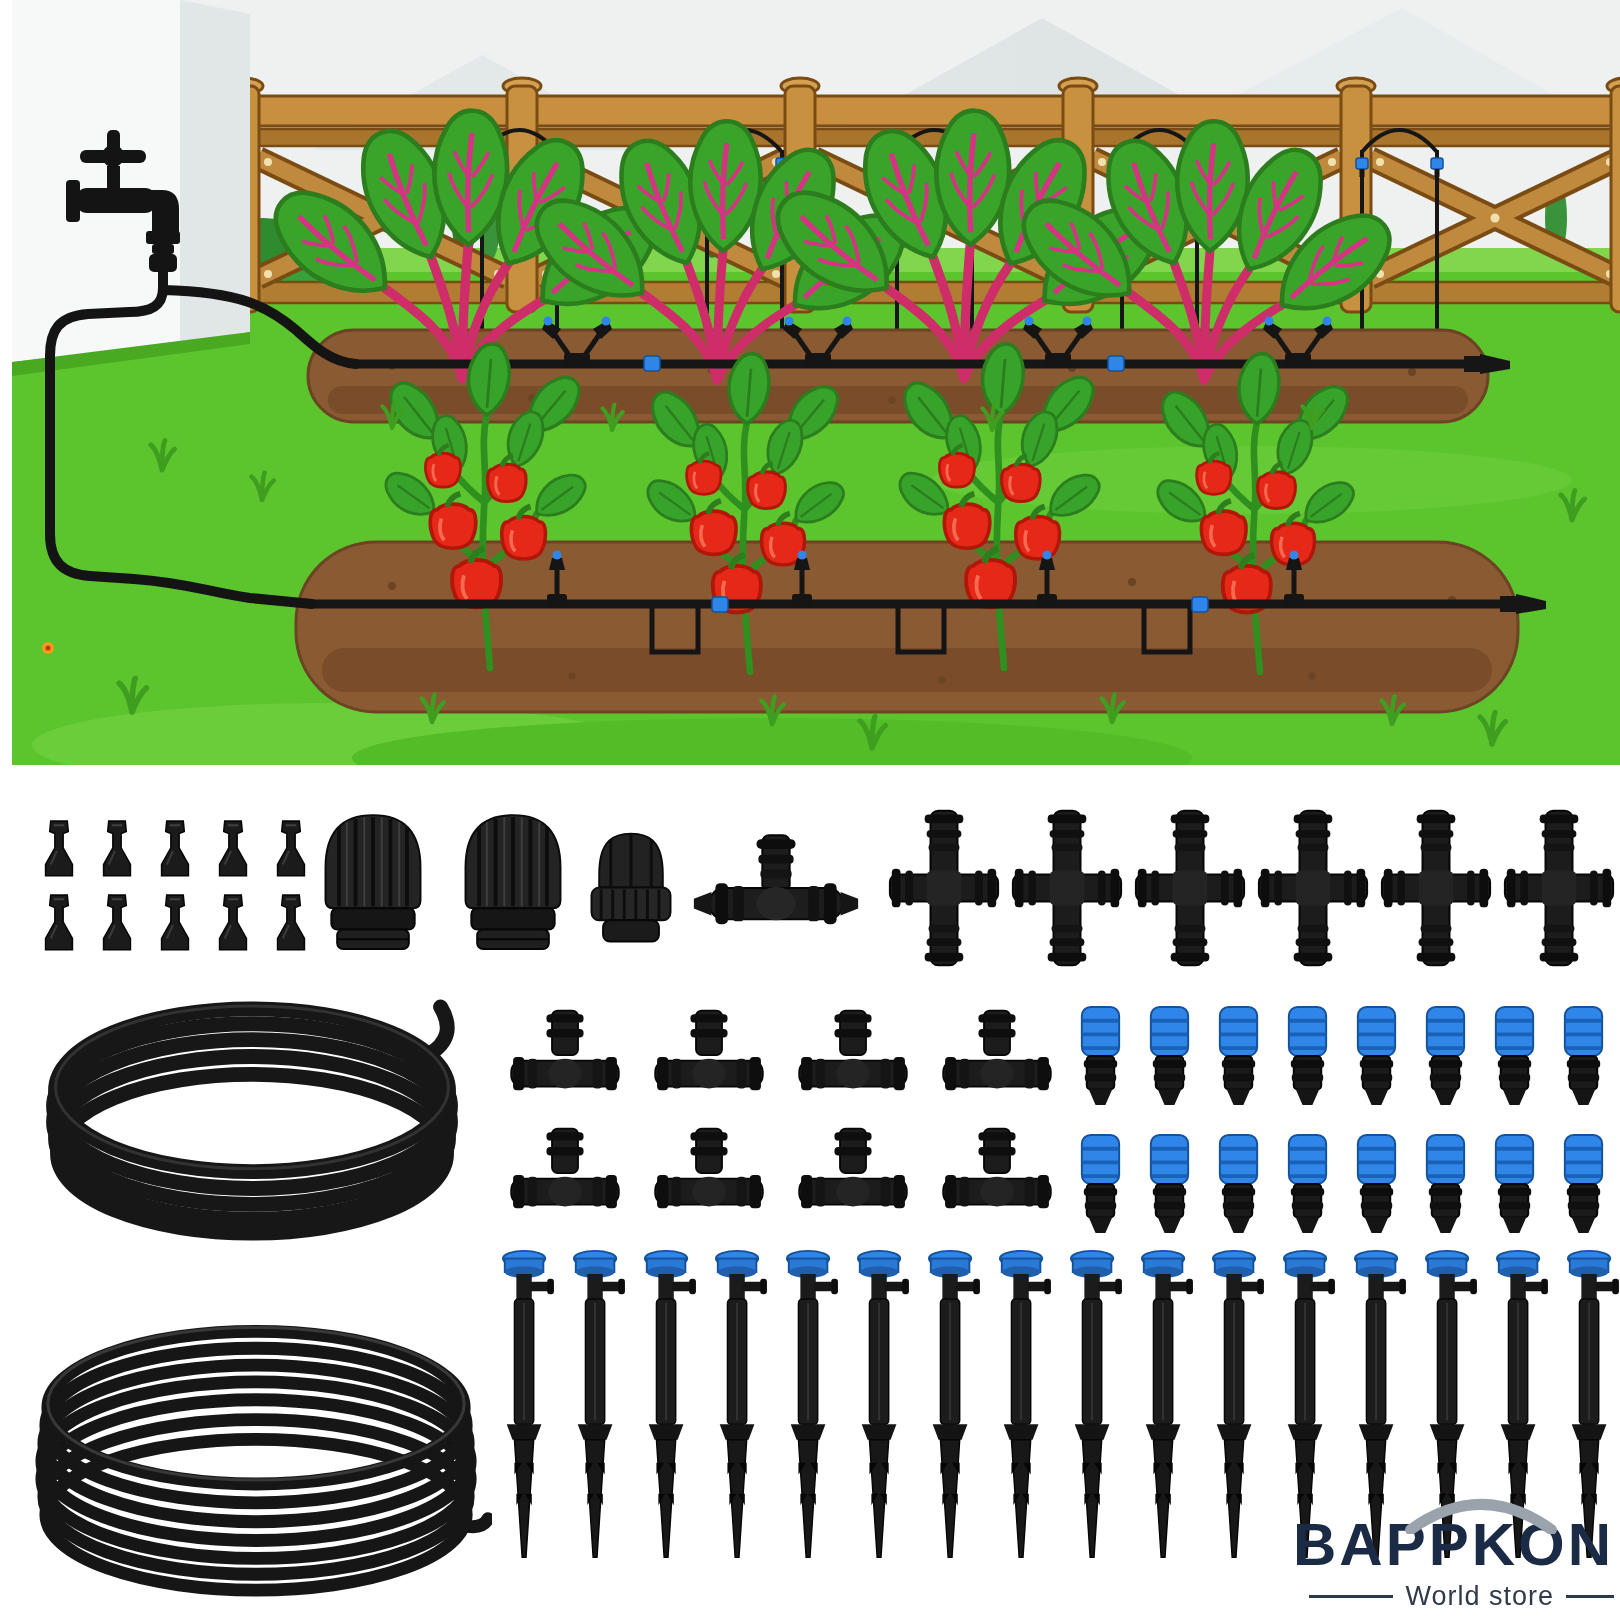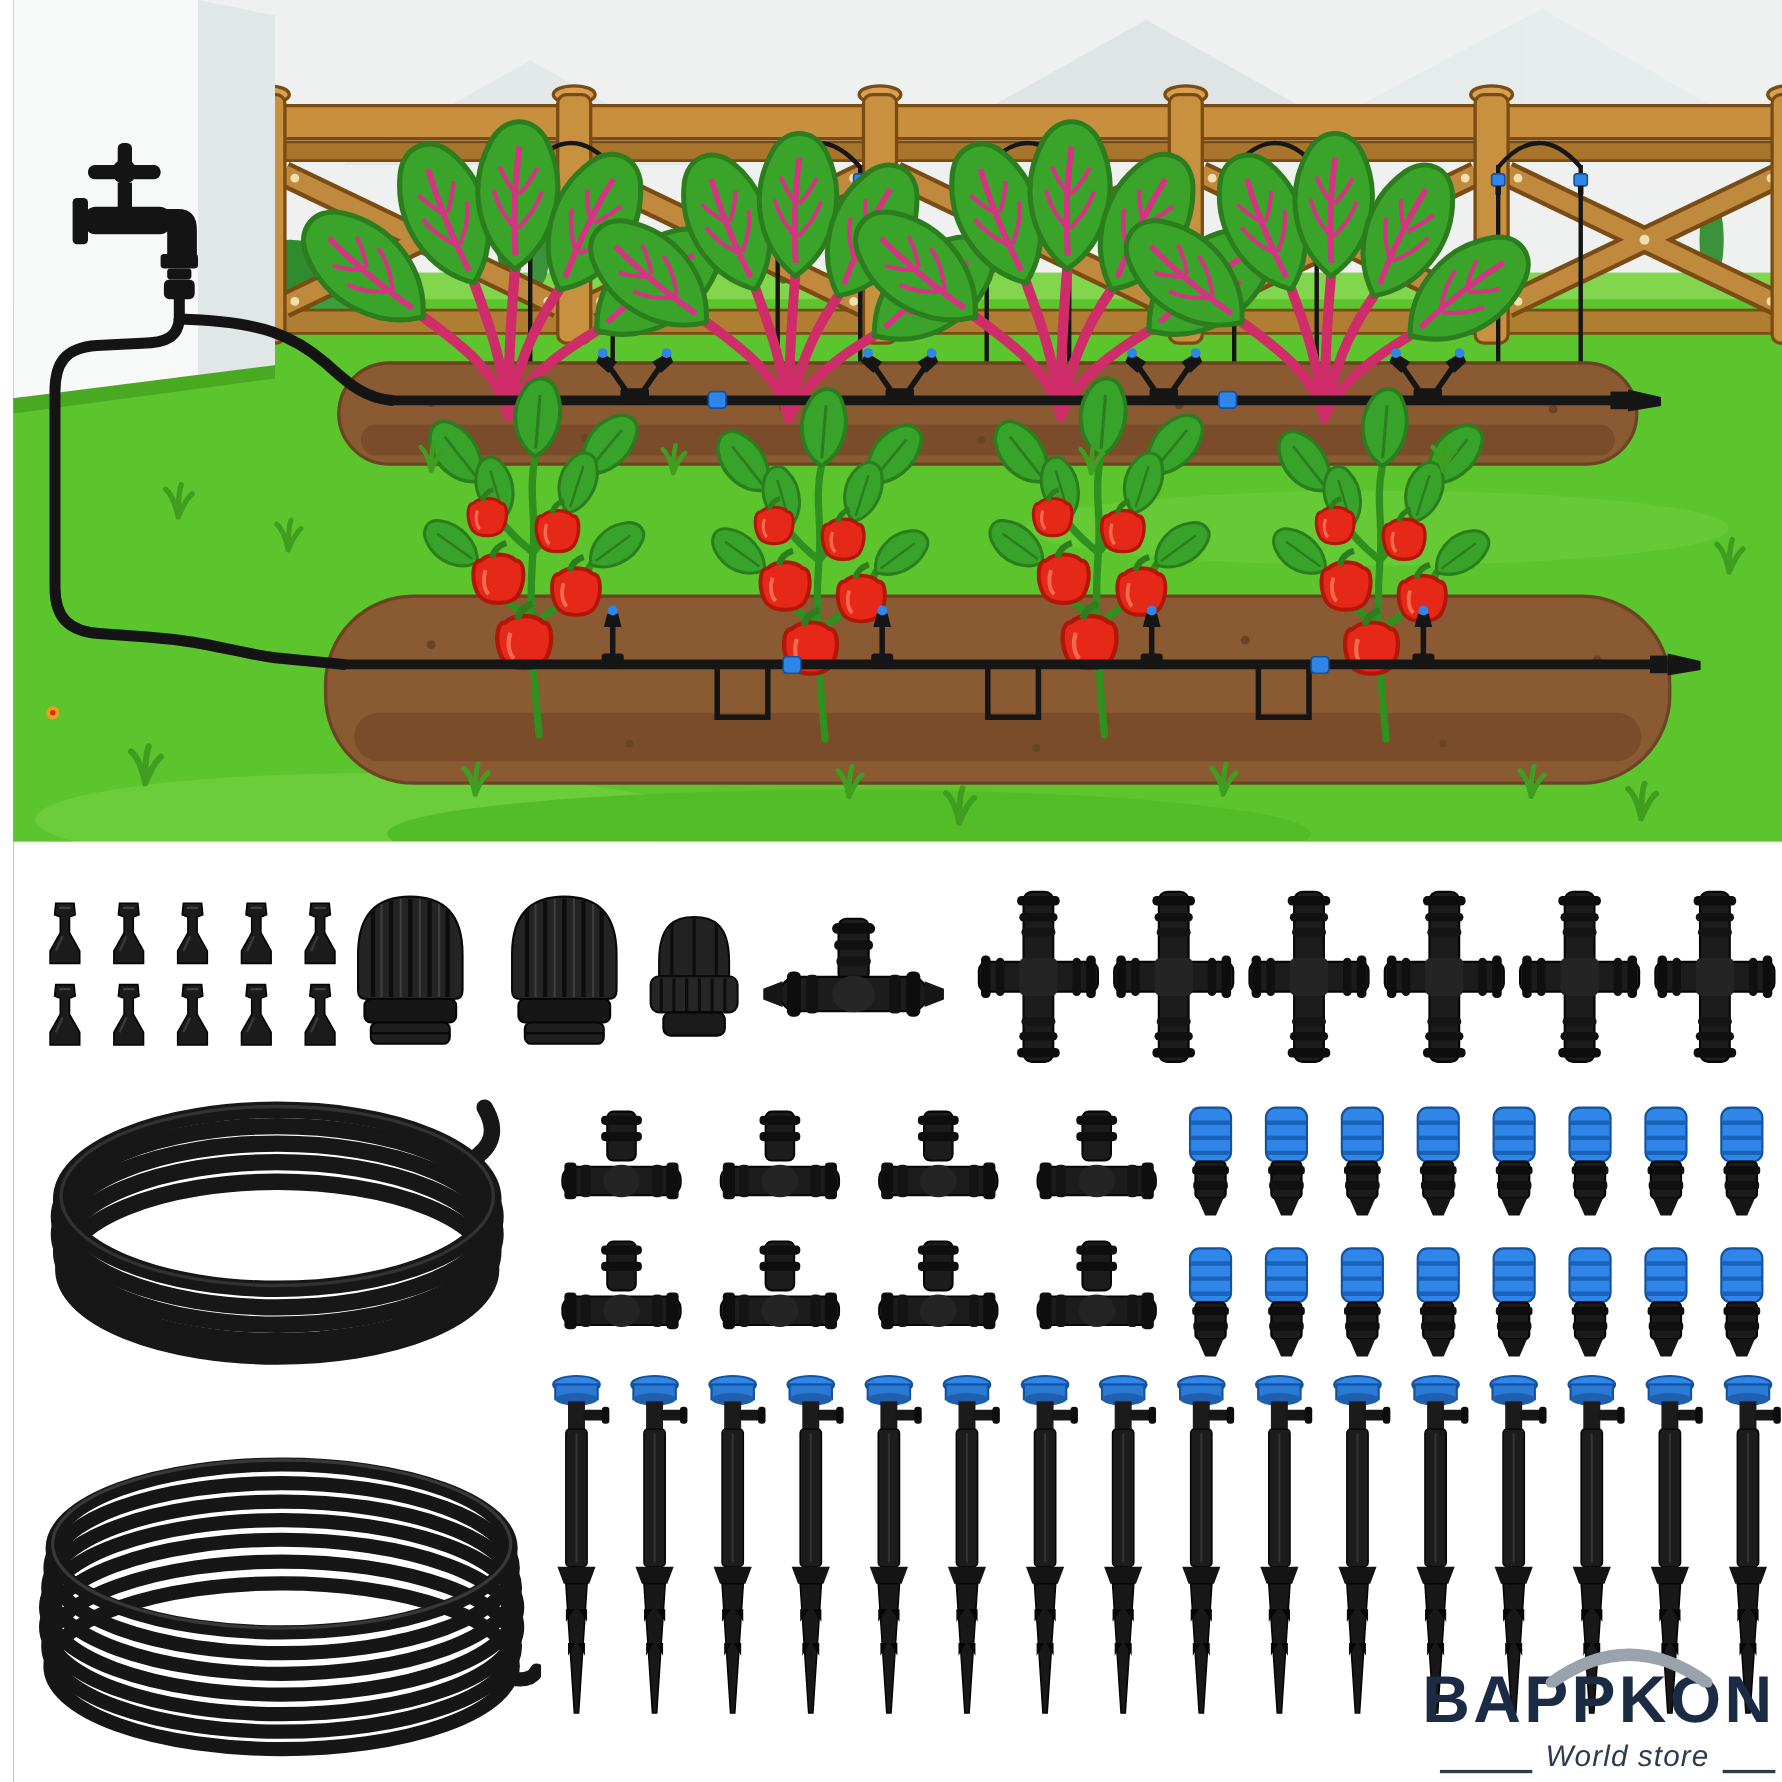--- a/index.html
+++ b/index.html
@@ -21,21 +21,21 @@
   .crosses{gap:7px;}
   .stakes{gap:3px;}
   .tees-grid{display:grid;grid-template-columns:repeat(4,auto);gap:16px 10px;}
   .couplings-grid{display:grid;grid-template-columns:repeat(8,auto);gap:22px 12px;}
   .fence-bo{stroke:#7a4c14;stroke-width:24;}
   .fence-bi{stroke:#c08a3e;stroke-width:16;}
   .logo{position:absolute;right:18px;bottom:8px;text-align:right;}
   .logo-main{position:relative;display:inline-block;}
   .logo-swoosh{position:absolute;left:98px;top:-20px;width:180px;height:44px;}
   .logo-text{font-size:60px;font-weight:bold;letter-spacing:3px;color:var(--logo-navy);}
-  .logo-sub{display:flex;align-items:flex-end;justify-content:flex-end;gap:12px;margin-top:2px;font-style:italic;}
+  .logo-sub{display:flex;align-items:center;justify-content:flex-end;gap:12px;margin-top:2px;}
   .rule{display:inline-block;height:3px;background:#2c3a4e;}
   .rule-l{width:84px;}
   .rule-r{width:48px;}
   .tagline{font-size:27px;color:#2f3b4d;letter-spacing:1px;}
 </style>
 </head>
 <body>
 
 <div class="canvas">
 

